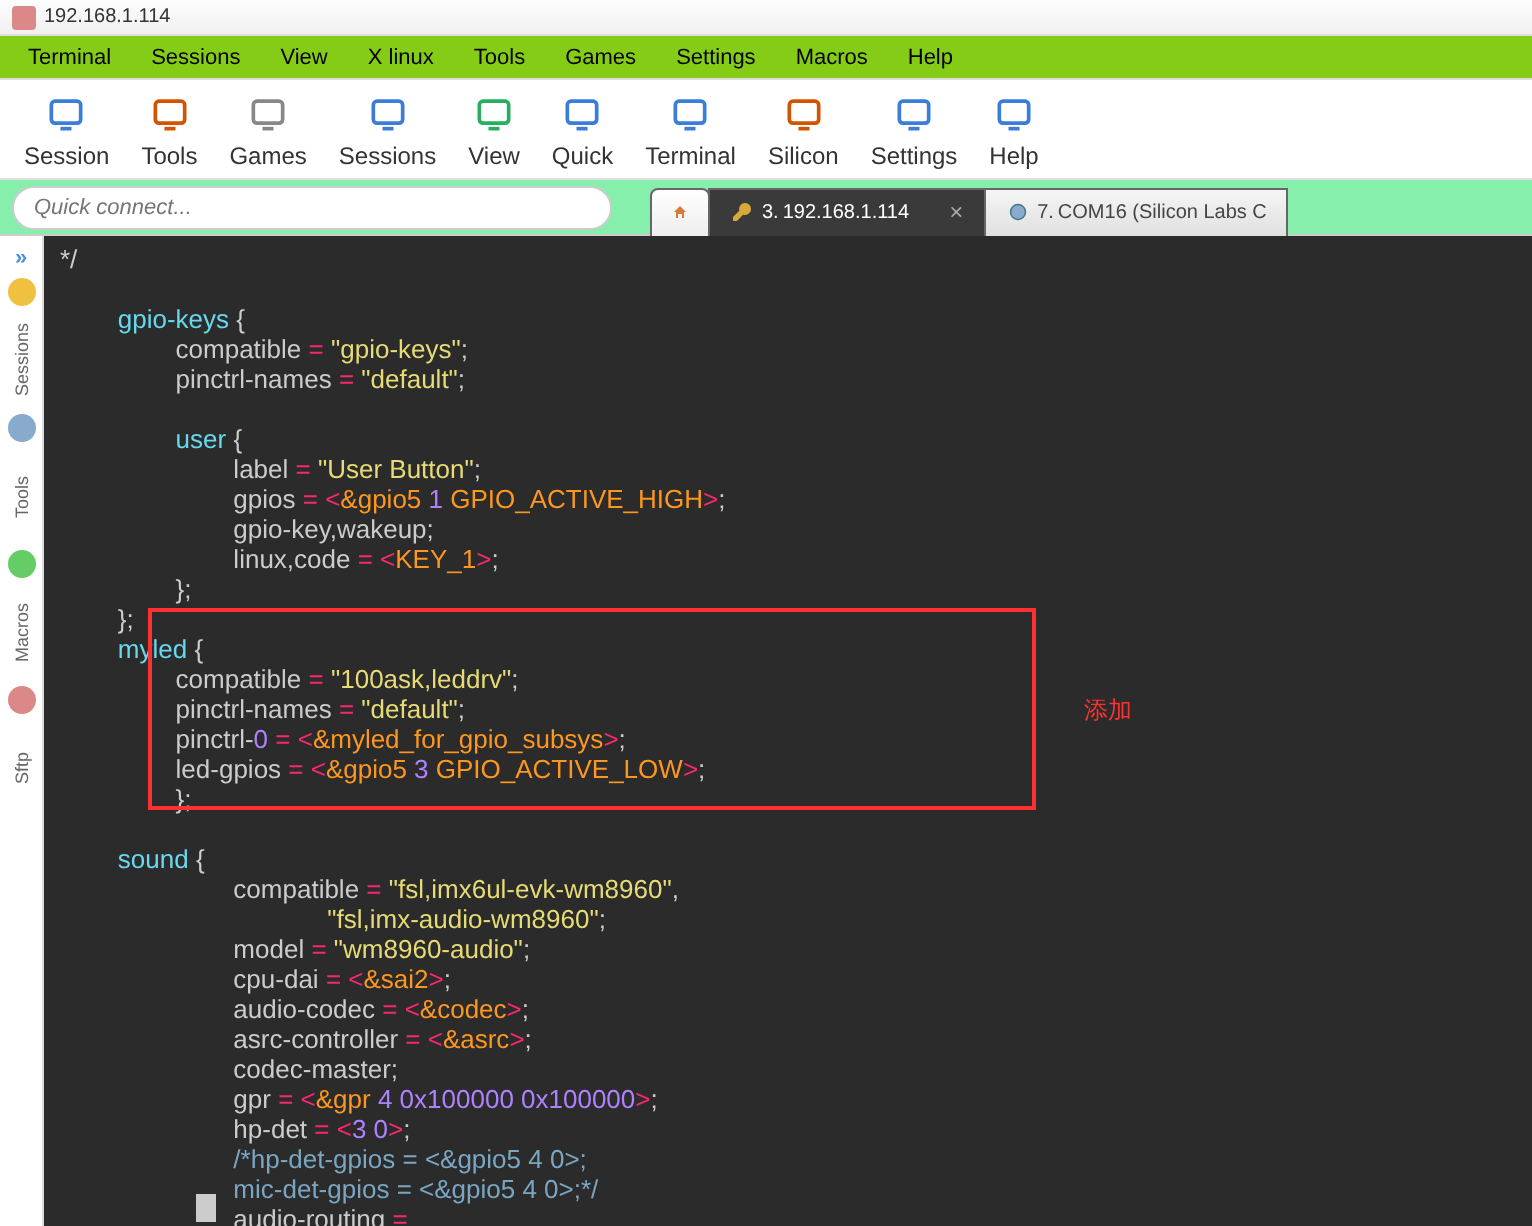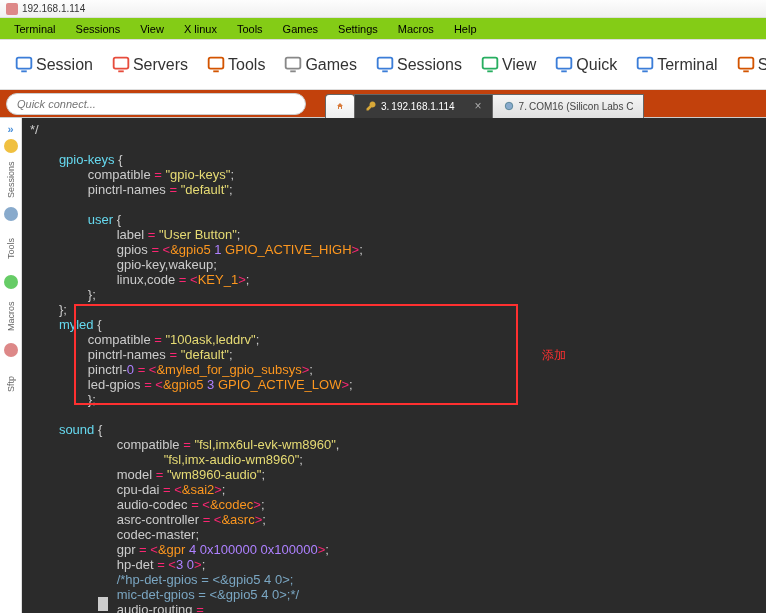--- a/index.html
+++ b/index.html
@@ -2,23 +2,23 @@
 <html><head>
 <meta charset="utf-8">
 <style>
 * { margin: 0; padding: 0; box-sizing: border-box; font-family: Arial, sans-serif; }
 body { width: 766px; height: 613px; overflow: hidden; background: #fff; }
 .titlebar { background: linear-gradient(#fdfdfd,#f0f0f0); height: 18px; font-size: 10px; padding: 2px 6px; color: #333; border-bottom: 1px solid #ddd; display: flex; align-items: center; }
 .titlebar .icon { width: 12px; height: 12px; background: #d88; margin-right: 4px; border-radius: 2px; }
 .menubar { background: #84cc16; height: 22px; display: flex; align-items: center; font-size: 11px; padding: 0 4px; border-bottom: 1px solid #ddd; }
 .menubar span { padding: 3px 10px; cursor: pointer; }
 .toolbar { background: #fff; height: 50px; display: flex; align-items: center; padding: 2px 4px; border-bottom: 1px solid #ddd; }
-.tool { display: flex; flex-direction: row; align-items: center; padding: 2px 8px; font-size: 16px; color: #333; cursor: pointer; }
+.tool { display: flex; flex-direction: column; align-items: center; padding: 2px 8px; font-size: 12px; color: #333; cursor: pointer; }
 .tool .ticon { width: 24px; height: 24px; display: flex; align-items: center; justify-content: center; margin-bottom: 2px; }
-.quickbar { background: #c2410c; height: 28px; display: flex; align-items: center; padding: 3px 6px; border-bottom: 1px solid #ccc; }
+.quickbar { background: #86efac; height: 28px; display: flex; align-items: center; padding: 3px 6px; border-bottom: 1px solid #ccc; }
 .quickinput { flex: 0 0 300px; height: 22px; border: 1px solid #ccc; border-radius: 11px; padding: 0 10px; font-size: 11px; font-style: italic; color: #888; }
 .tabbar { flex: 1; display: flex; align-items: flex-end; height: 28px; padding-left: 20px; }
 .tab { height: 24px; padding: 4px 10px; font-size: 10px; display: flex; align-items: center; border: 1px solid #666; border-bottom: none; margin-left: -1px; background: #ddd; cursor: pointer; position: relative; }
 .tab.home { width: 30px; background: linear-gradient(#fff,#eee); border-radius: 4px 4px 0 0; justify-content: center; }
 .tab.active { background: #3a3a3a; color: #fff; }
 .tab.active .tab-close { color: #aaa; }
 .tab.inactive { background: linear-gradient(#f5f5f5,#e0e0e0); color: #444; }
 .tab .tabicon { width: 12px; height: 12px; margin-right: 4px; }
 .tab-close { margin-left: 20px; font-size: 12px; color: #888; }
 .main { display: flex; height: 495px; }
@@ -63,29 +63,20 @@
         <svg width="22" height="22" viewBox="0 0 24 24">
           <rect x="4" y="5" width="16" height="12" rx="2" fill="none" stroke="#3b7dd8" stroke-width="2"></rect>
           <rect x="9" y="19" width="6" height="2" fill="#3b7dd8"></rect>
         </svg>
       </div>
       <span>Session</span>
     </div>
     <div class="tool">
       <div class="ticon">
         <svg width="22" height="22" viewBox="0 0 24 24">
-          <rect x="4" y="5" width="16" height="12" rx="2" fill="none" stroke="#e74c3c" stroke-width="2"></rect>
-          <rect x="9" y="19" width="6" height="2" fill="#e74c3c"></rect>
-        </svg>
-      </div>
-      <span>Servers</span>
-    </div>
-    <div class="tool">
-      <div class="ticon">
-        <svg width="22" height="22" viewBox="0 0 24 24">
           <rect x="4" y="5" width="16" height="12" rx="2" fill="none" stroke="#d35400" stroke-width="2"></rect>
           <rect x="9" y="19" width="6" height="2" fill="#d35400"></rect>
         </svg>
       </div>
       <span>Tools</span>
     </div>
     <div class="tool">
       <div class="ticon">
         <svg width="22" height="22" viewBox="0 0 24 24">
           <rect x="4" y="5" width="16" height="12" rx="2" fill="none" stroke="#888" stroke-width="2"></rect>

